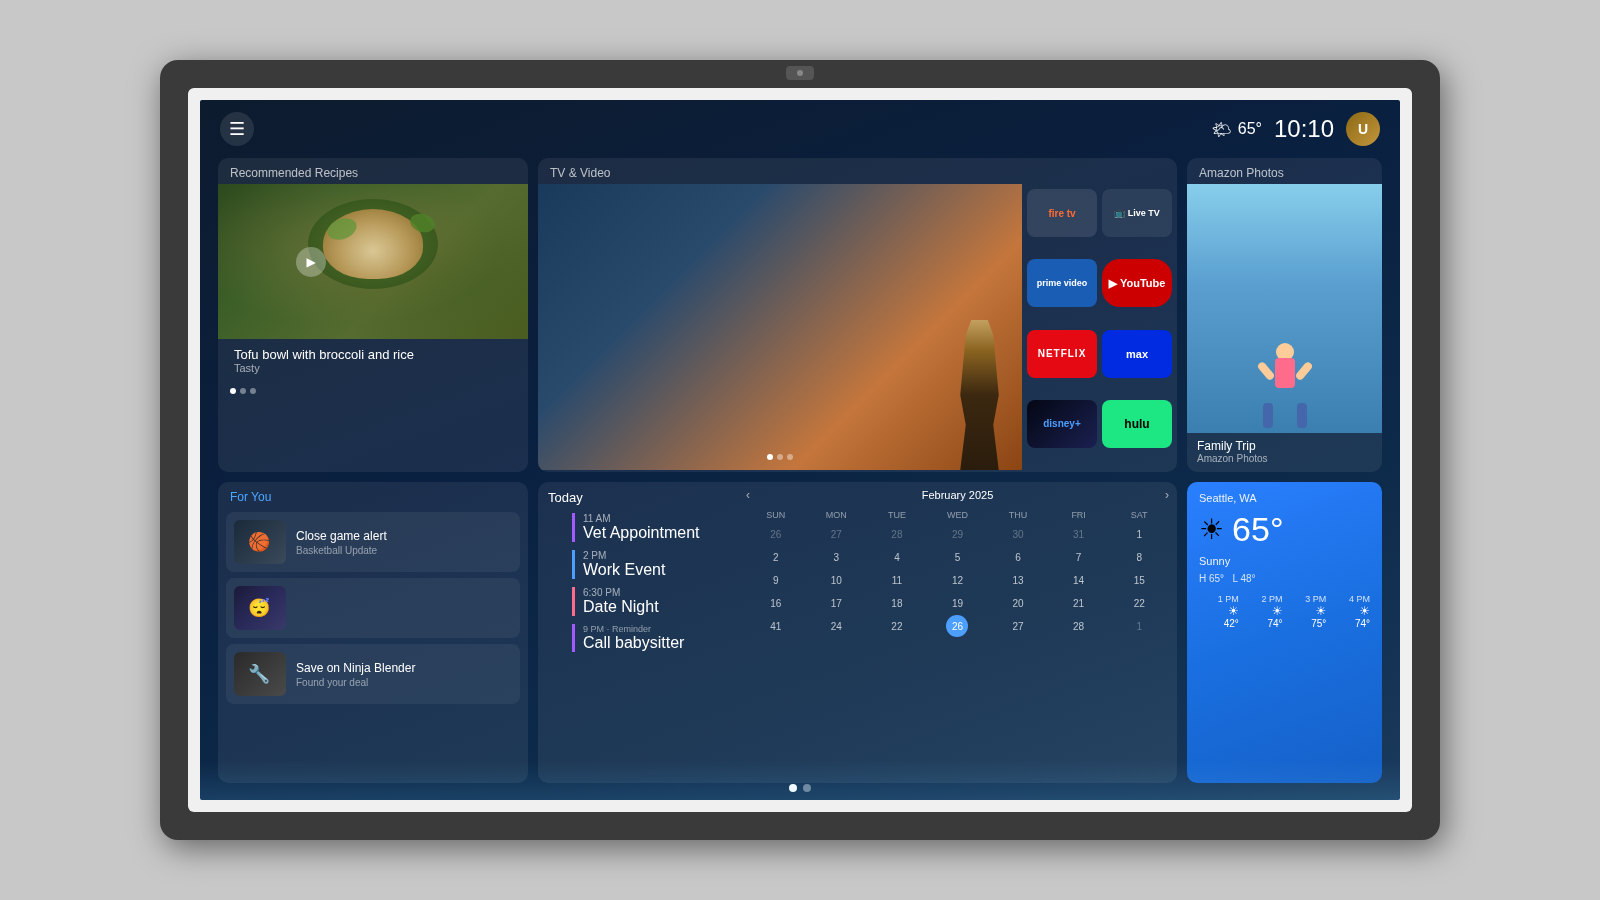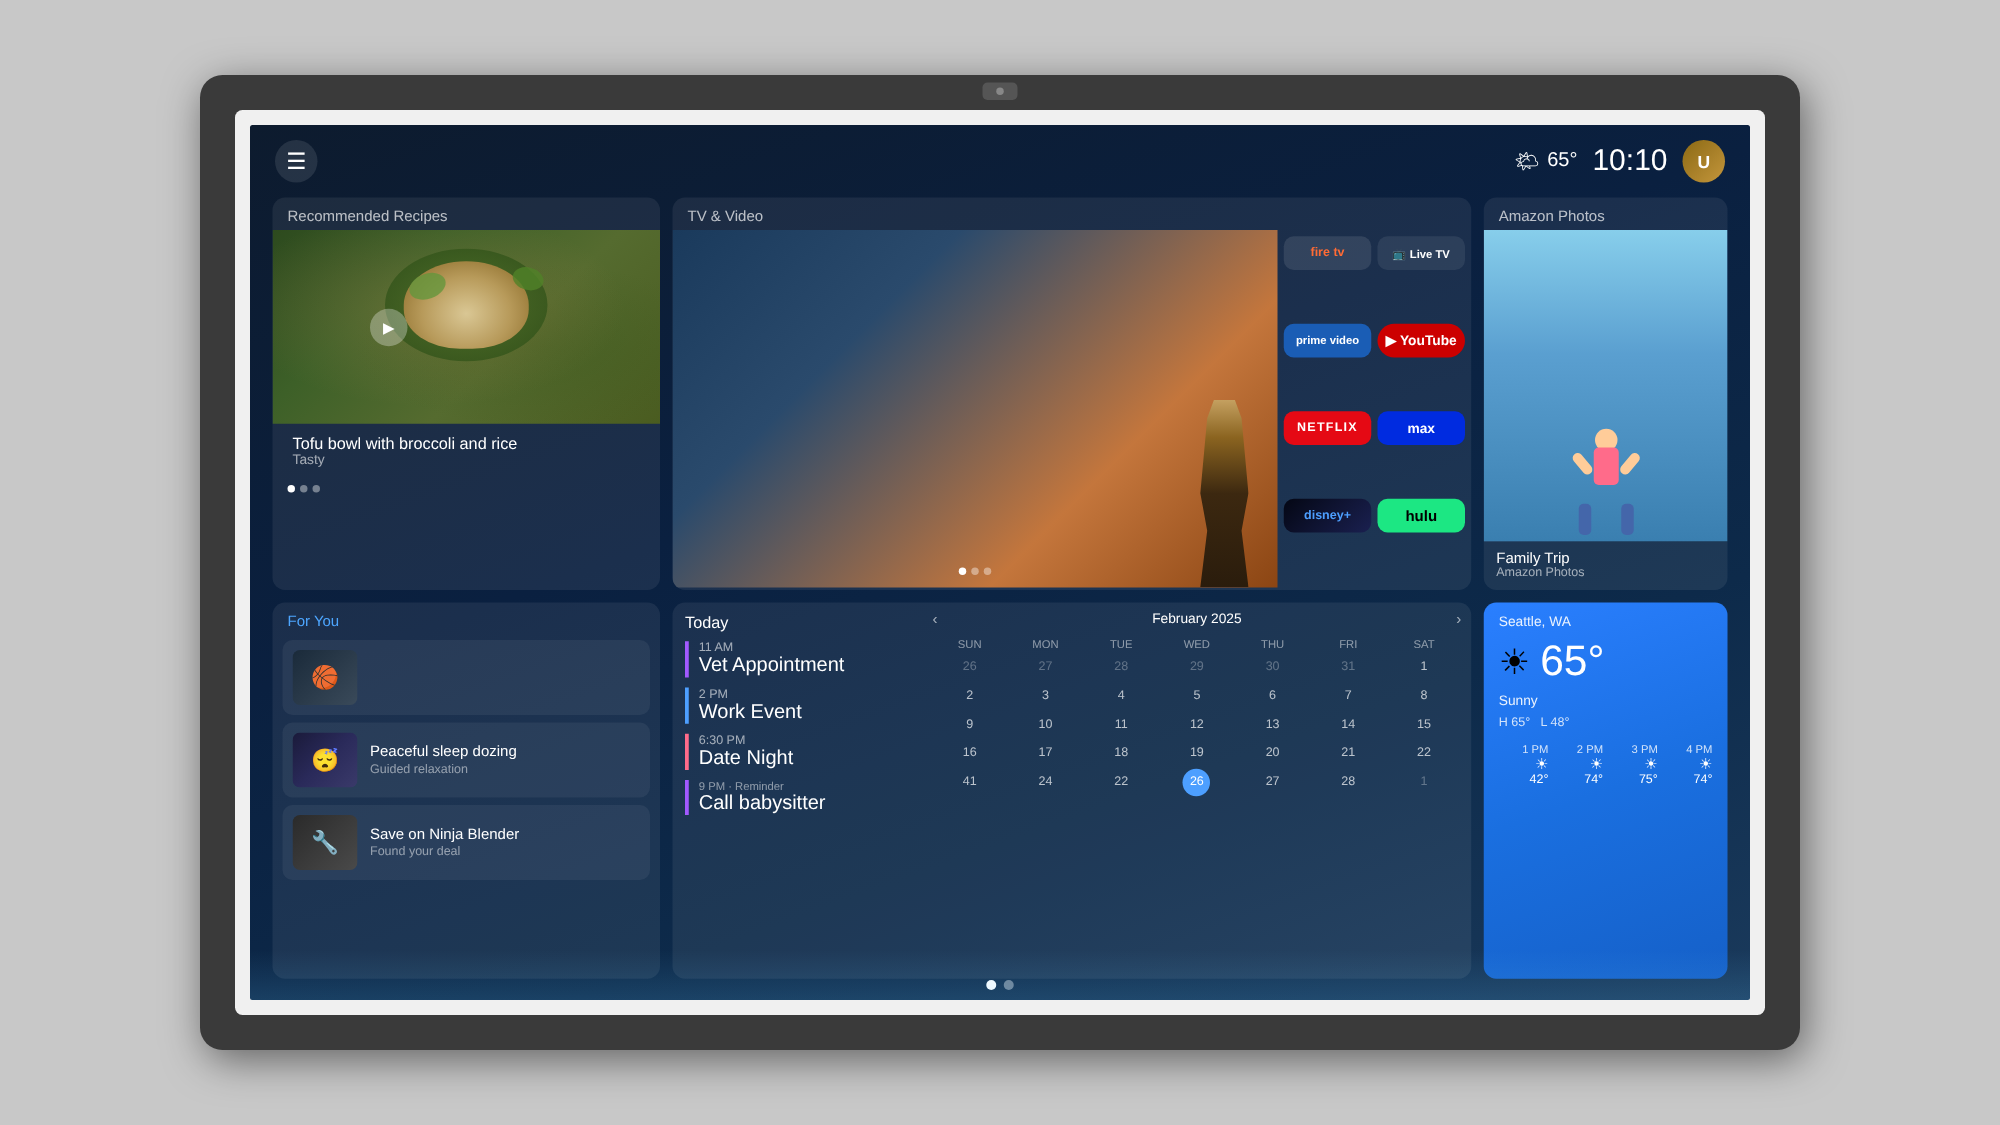--- a/index.html
+++ b/index.html
@@ -210,21 +210,21 @@
       grid-template-columns: 1fr 1fr;
       gap: 5px;
       padding: 5px;
       width: 155px;
     }
     .app-btn {
       border-radius: 8px;
       display: flex;
       align-items: center;
       justify-content: center;
-      height: 27px;
+      height: 48px;
       cursor: pointer;
       font-size: 11px;
       font-weight: bold;
     }
     .app-firetv { background: rgba(255,255,255,0.1); color: white; font-size: 10px; gap: 3px; }
     .app-livetv { background: rgba(255,255,255,0.08); color: white; font-size: 10px; }
     .app-prime { background: #1a5db5; color: white; font-size: 9px; }
     .app-youtube { background: #cc0000; color: white; font-size: 11px; border-radius: 18px; }
     .app-netflix { background: #e50914; color: white; font-size: 10px; letter-spacing: 1px; }
     .app-max { background: #002be0; color: white; font-size: 11px; }
@@ -316,21 +316,21 @@
       grid-row: 2;
       display: flex;
       gap: 0;
     }
     .today-events {
       width: 200px;
       padding: 8px 10px;
       flex-shrink: 0;
     }
     .today-label { color: white; font-size: 13px; font-weight: 500; margin-bottom: 8px; }
-    .event-item { margin-bottom: 8px; padding-left: 8px; border-left: 3px solid; }
+    .event-item { margin-bottom: 8px; padding-left: 8px; border-left: 3px solid; margin-left: 24px; }
     .event-time { font-size: 10px; color: rgba(255,255,255,0.6); }
     .event-name { font-size: 16px; color: white; font-weight: 400; }
     .event-purple { border-color: #a259ff; }
     .event-blue { border-color: #4d9fff; }
     .event-pink { border-color: #ff6b8a; }
     .event-reminder { border-color: #a259ff; }
     .reminder-tag { font-size: 9px; color: rgba(255,255,255,0.5); }
 
     .mini-calendar {
       flex: 1;
@@ -508,29 +508,29 @@
         </div>
 
         <div class="card foryou-card">
           <div class="foryou-header">For You</div>
           <div class="foryou-items">
 
             <div class="foryou-item">
               <div class="foryou-thumb">
                 <div class="thumb-basketball">🏀</div>
               </div>
+              <div class="foryou-text">
+                <div class="foryou-title">Close game alert</div>
+                <div class="foryou-sub">Basketball Update</div>
+              </div>
             </div>
 
             <div class="foryou-item">
               <div class="foryou-thumb">
                 <div class="thumb-sleep">😴</div>
-              </div>
-              <div class="foryou-text">
-                <div class="foryou-title">Peaceful sleep dozing</div>
-                <div class="foryou-sub">Guided relaxation</div>
               </div>
             </div>
 
             <div class="foryou-item">
               <div class="foryou-thumb">
                 <div class="thumb-blender">🔧</div>
               </div>
               <div class="foryou-text">
                 <div class="foryou-title">Save on Ninja Blender</div>
                 <div class="foryou-sub">Found your deal</div>

